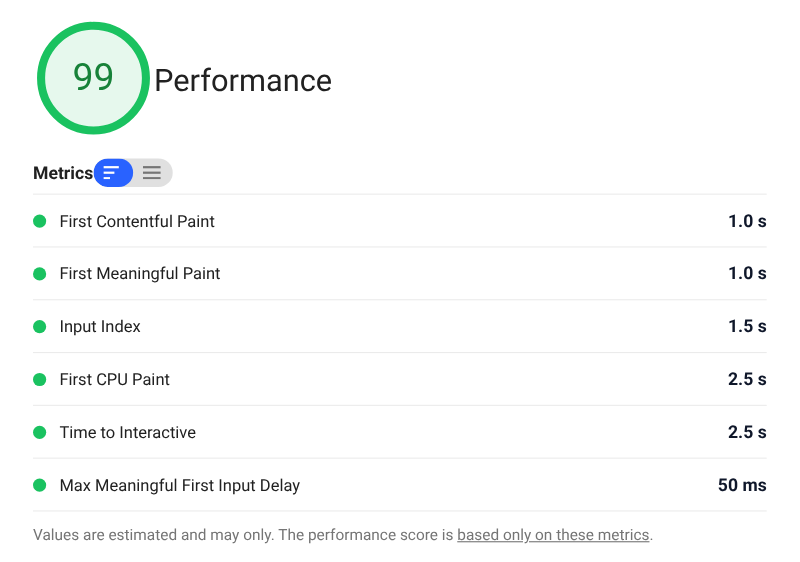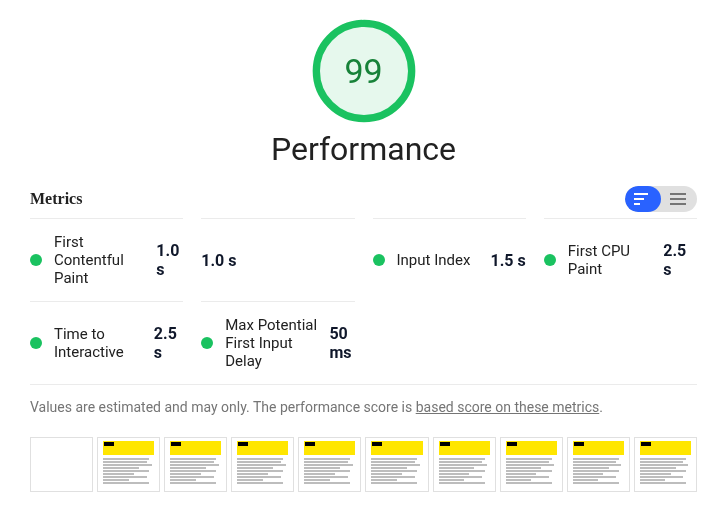--- a/index.html
+++ b/index.html
@@ -9,51 +9,49 @@
     width: 727px;
     height: 511px;
     overflow: hidden;
     color: #212121;
   }
   .container {
     padding: 10px 30px 0 30px;
   }
   .gauge-wrap {
     display: flex;
-    flex-direction: column;
+    flex-direction: row;
     align-items: center;
     margin-top: 6px;
     margin-bottom: 18px;
   }
   .gauge {
     position: relative;
     width: 110px;
     height: 110px;
   }
   .gauge svg { width: 110px; height: 110px; }
   .gauge .score {
     position: absolute;
     top: 0; left: 0; width: 100%; height: 100%;
     display: flex; align-items: center; justify-content: center;
     font-size: 34px;
     font-weight: 400;
     color: #178239;
   }
   .category-title {
-    font-size: 32px;
+    font-size: 28px;
     font-weight: 400;
     color: #212121;
     margin-top: 4px;
   }
   .metrics-header {
     display: flex;
     align-items: center;
-    justify-content: space-between;
     margin-bottom: 6px;
-    font-family: Liberation Serif, serif;
   }
   .metrics-title {
     font-size: 16px;
     font-weight: 700;
     color: #212121;
   }
   .toggle {
     display: flex;
     background: #e0e0e0;
     border-radius: 20px;
@@ -67,21 +65,21 @@
     align-items: center;
     justify-content: center;
   }
   .toggle .seg.active {
     background: #2962ff;
     border-radius: 20px;
   }
   .toggle .seg svg { display: block; }
   .metrics-grid {
     display: grid;
-    grid-template-columns: 1fr 1fr 1fr 1fr;
+    grid-template-columns: 1fr;
     column-gap: 18px;
   }
   .metric {
     display: flex;
     align-items: center;
     justify-content: space-between;
     padding: 14px 0;
     border-top: 1px solid #ebebeb;
   }
   .metric-left {
@@ -198,20 +196,24 @@
 
   <div class="metrics-grid">
     <div class="metric">
       <div class="metric-left">
         <span class="dot"></span>
         <span class="metric-name">First Contentful Paint</span>
       </div>
       <span class="metric-value">1.0 s</span>
     </div>
     <div class="metric">
+      <div class="metric-left">
+        <span class="dot"></span>
+        <span class="metric-name">First Meaningful Paint</span>
+      </div>
       <span class="metric-value">1.0 s</span>
     </div>
     <div class="metric">
       <div class="metric-left">
         <span class="dot"></span>
         <span class="metric-name">Input Index</span>
       </div>
       <span class="metric-value">1.5 s</span>
     </div>
     <div class="metric">
@@ -224,28 +226,28 @@
     <div class="metric">
       <div class="metric-left">
         <span class="dot"></span>
         <span class="metric-name">Time to Interactive</span>
       </div>
       <span class="metric-value">2.5 s</span>
     </div>
     <div class="metric">
       <div class="metric-left">
         <span class="dot"></span>
-        <span class="metric-name">Max Potential First Input Delay</span>
+        <span class="metric-name">Max Meaningful First Input Delay</span>
       </div>
       <span class="metric-value">50 ms</span>
     </div>
   </div>
 
   <div class="disclaimer">
-    <span>Values are estimated and may only. The performance score is </span><a href="#">based score on these metrics</a><span>.</span>
+    <span>Values are estimated and may only. The performance score is </span><a href="#">based only on these metrics</a><span>.</span>
   </div>
 
   <div class="filmstrip">
     <div class="thumb"></div>
     <div class="thumb">
       <div class="thumb-content">
         <div class="thumb-header"></div>
         <div class="thumb-line w90"></div>
           <div class="thumb-line w85"></div>
           <div class="thumb-line w95"></div>

